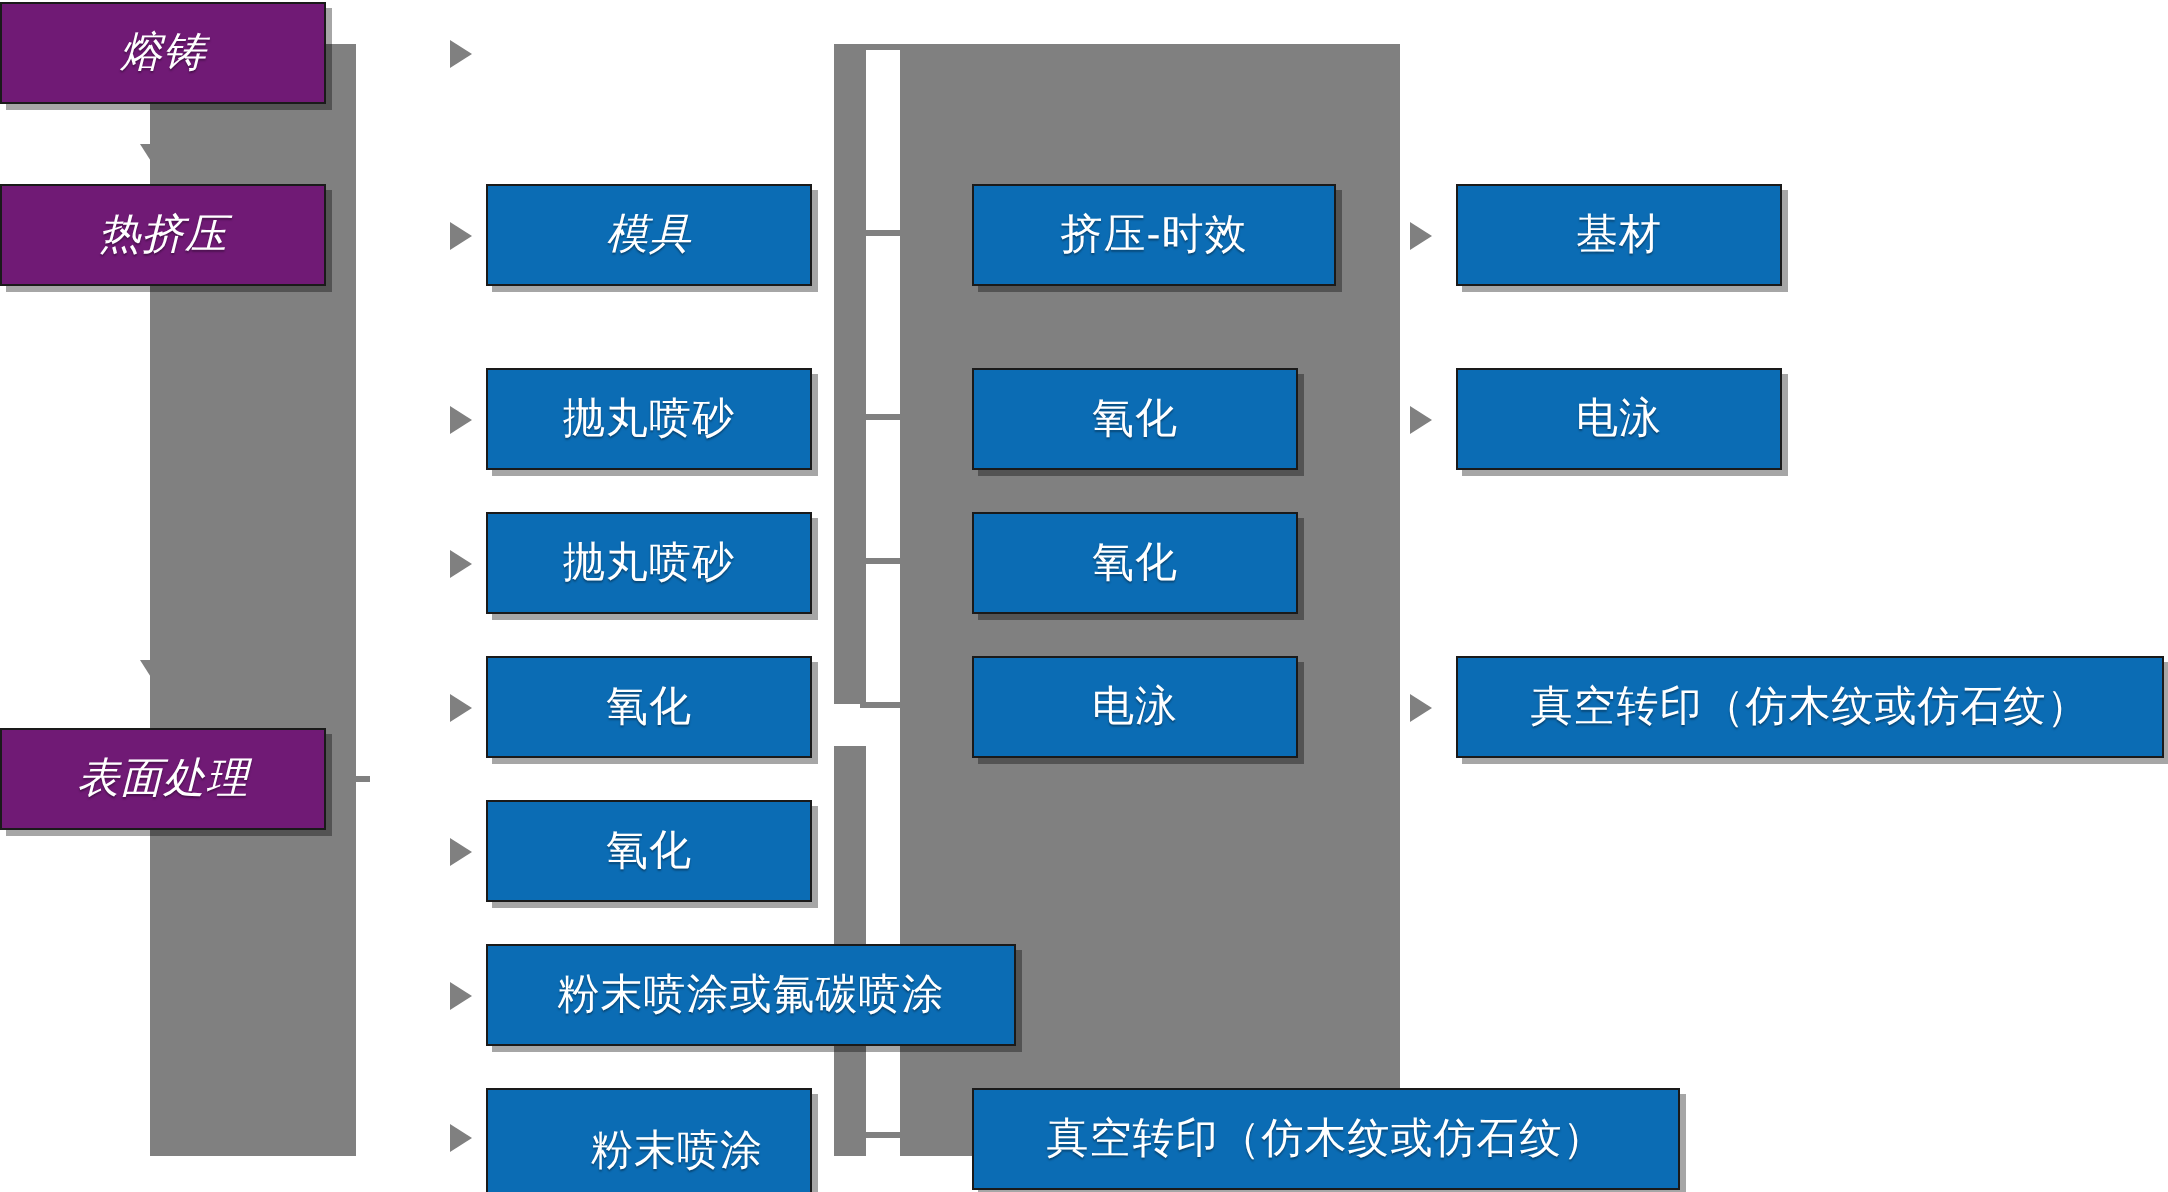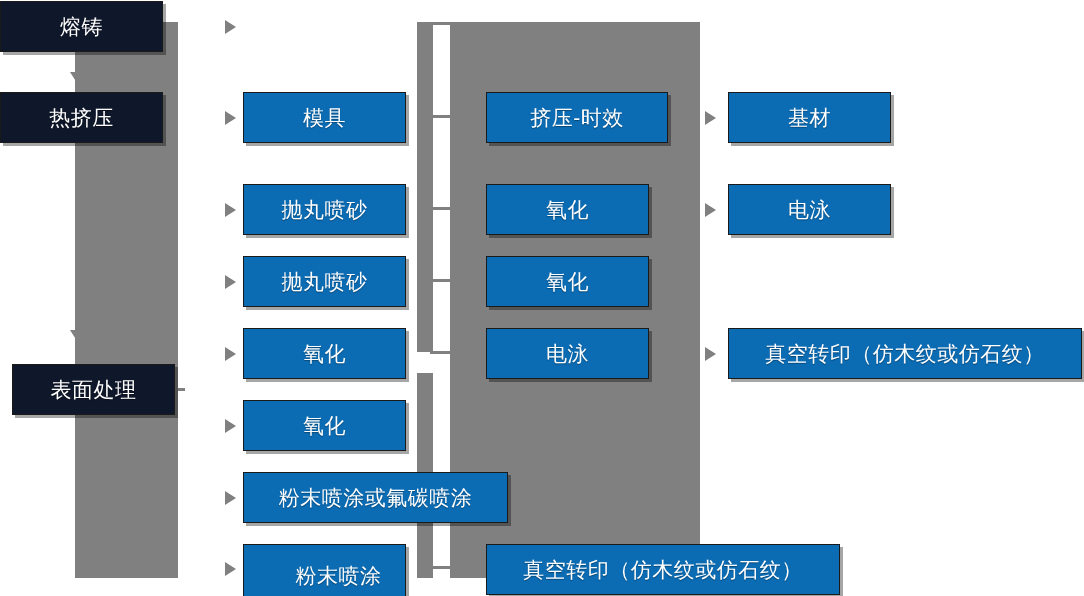--- a/index.html
+++ b/index.html
@@ -59,21 +59,21 @@
     color: #ffffff;
     font-size: 21px;
     letter-spacing: 0.5px;
     line-height: 1.1;
     white-space: nowrap;
     border: 1px solid #1a1a1a;
     box-shadow: 3px 3px 0 rgba(0,0,0,0.35);
     text-shadow: 0 1px 1px rgba(0,0,0,0.35);
   }
   .box.blue   { background: #0b6cb4; }
-  .box.dark   { background: #0f172a; }
+  .box.dark   { background: #701a75; font-style: italic; }
 </style>
 </head>
 <body>
 
 <div id="canvas">
 
   <div class="gray" style="left:75px; top:22px; width:103px; height:556px;"></div>
 
   <div style="position:absolute; left:0px; top:357px; width:75px; height:56px; background:#ffffff;"></div>
 
@@ -108,26 +108,26 @@
   <div class="arrow-right" style="left:705px; top:347px;"></div>
 
   <div class="box dark" style="left:0px; top:1px; width:163px; height:51px;">
     <span>熔铸</span>
   </div>
 
   <div class="box dark" style="left:0px; top:92px; width:163px; height:51px;justify-content:center;">
     <span>热挤压</span>
   </div>
 
-  <div class="box dark" style="left:0px; top:364px; width:163px; height:51px;margin-left:12px;">
+  <div class="box dark" style="left:0px; top:364px; width:163px; height:51px;">
     <span>表面处理</span>
   </div>
 
 
-  <div class="box blue" style="left:243px; top:92px; width:163px; height:51px;">
+  <div class="box blue" style="left:243px; top:92px; width:163px; height:51px;font-style:italic;">
     <span>模具</span>
   </div>
 
   <div class="box blue" style="left:243px; top:184px; width:163px; height:51px;">
     <span>抛丸喷砂</span>
   </div>
 
   <div class="box blue" style="left:243px; top:256px; width:163px; height:51px;">
     <span>抛丸喷砂</span>
   </div>

